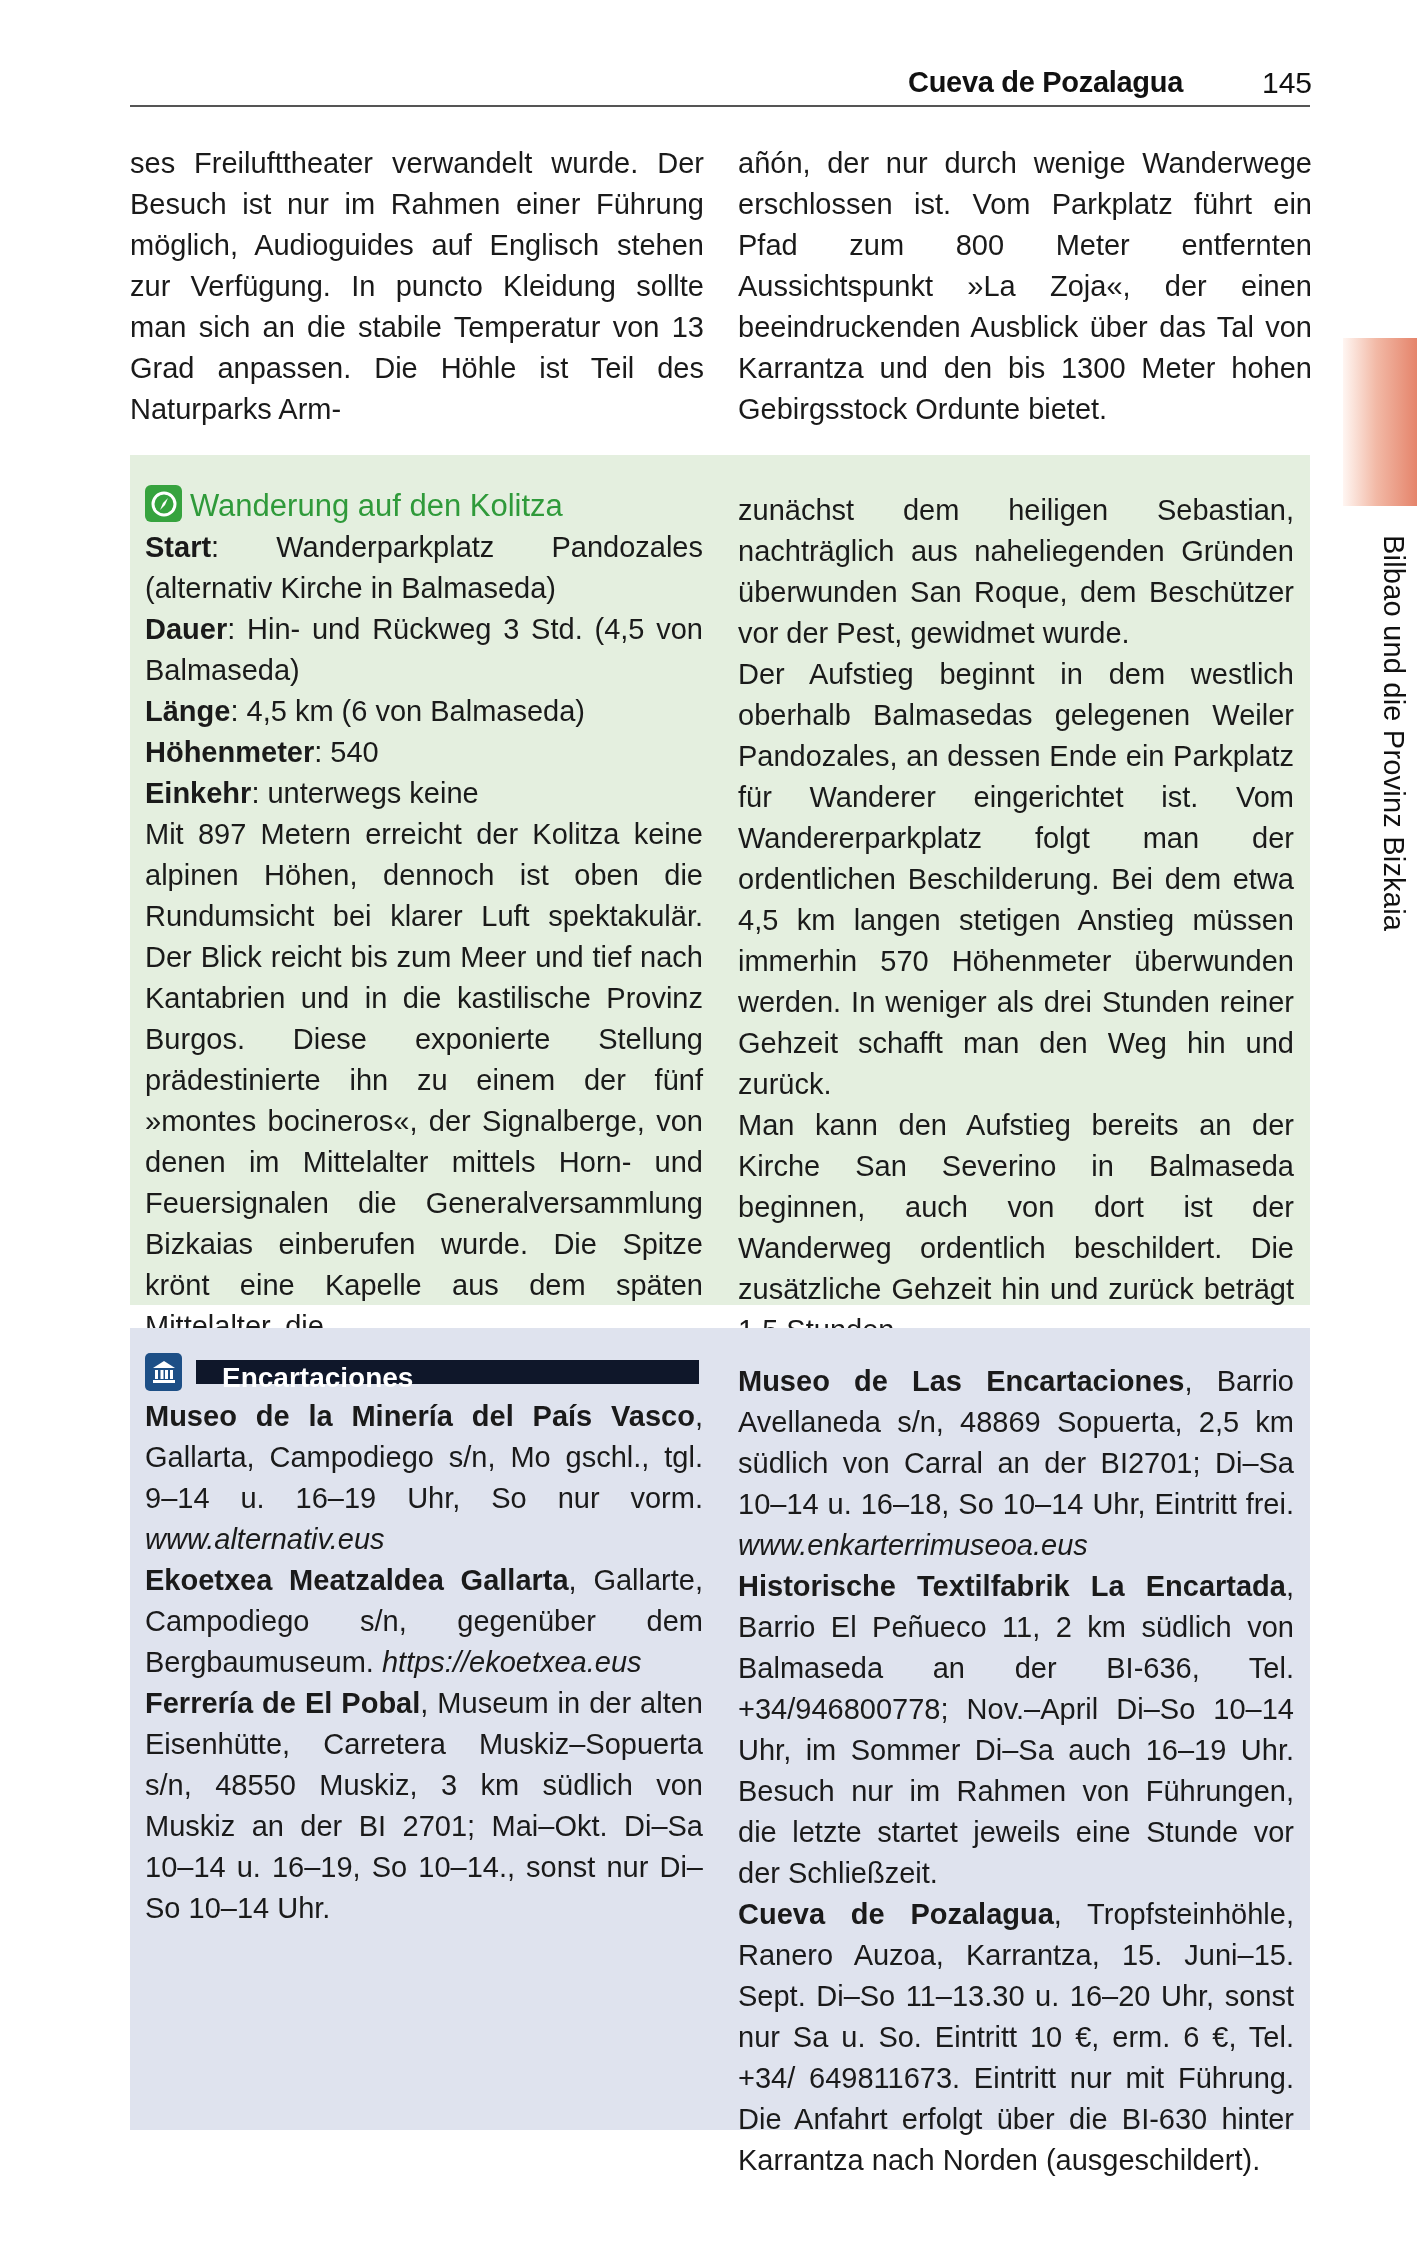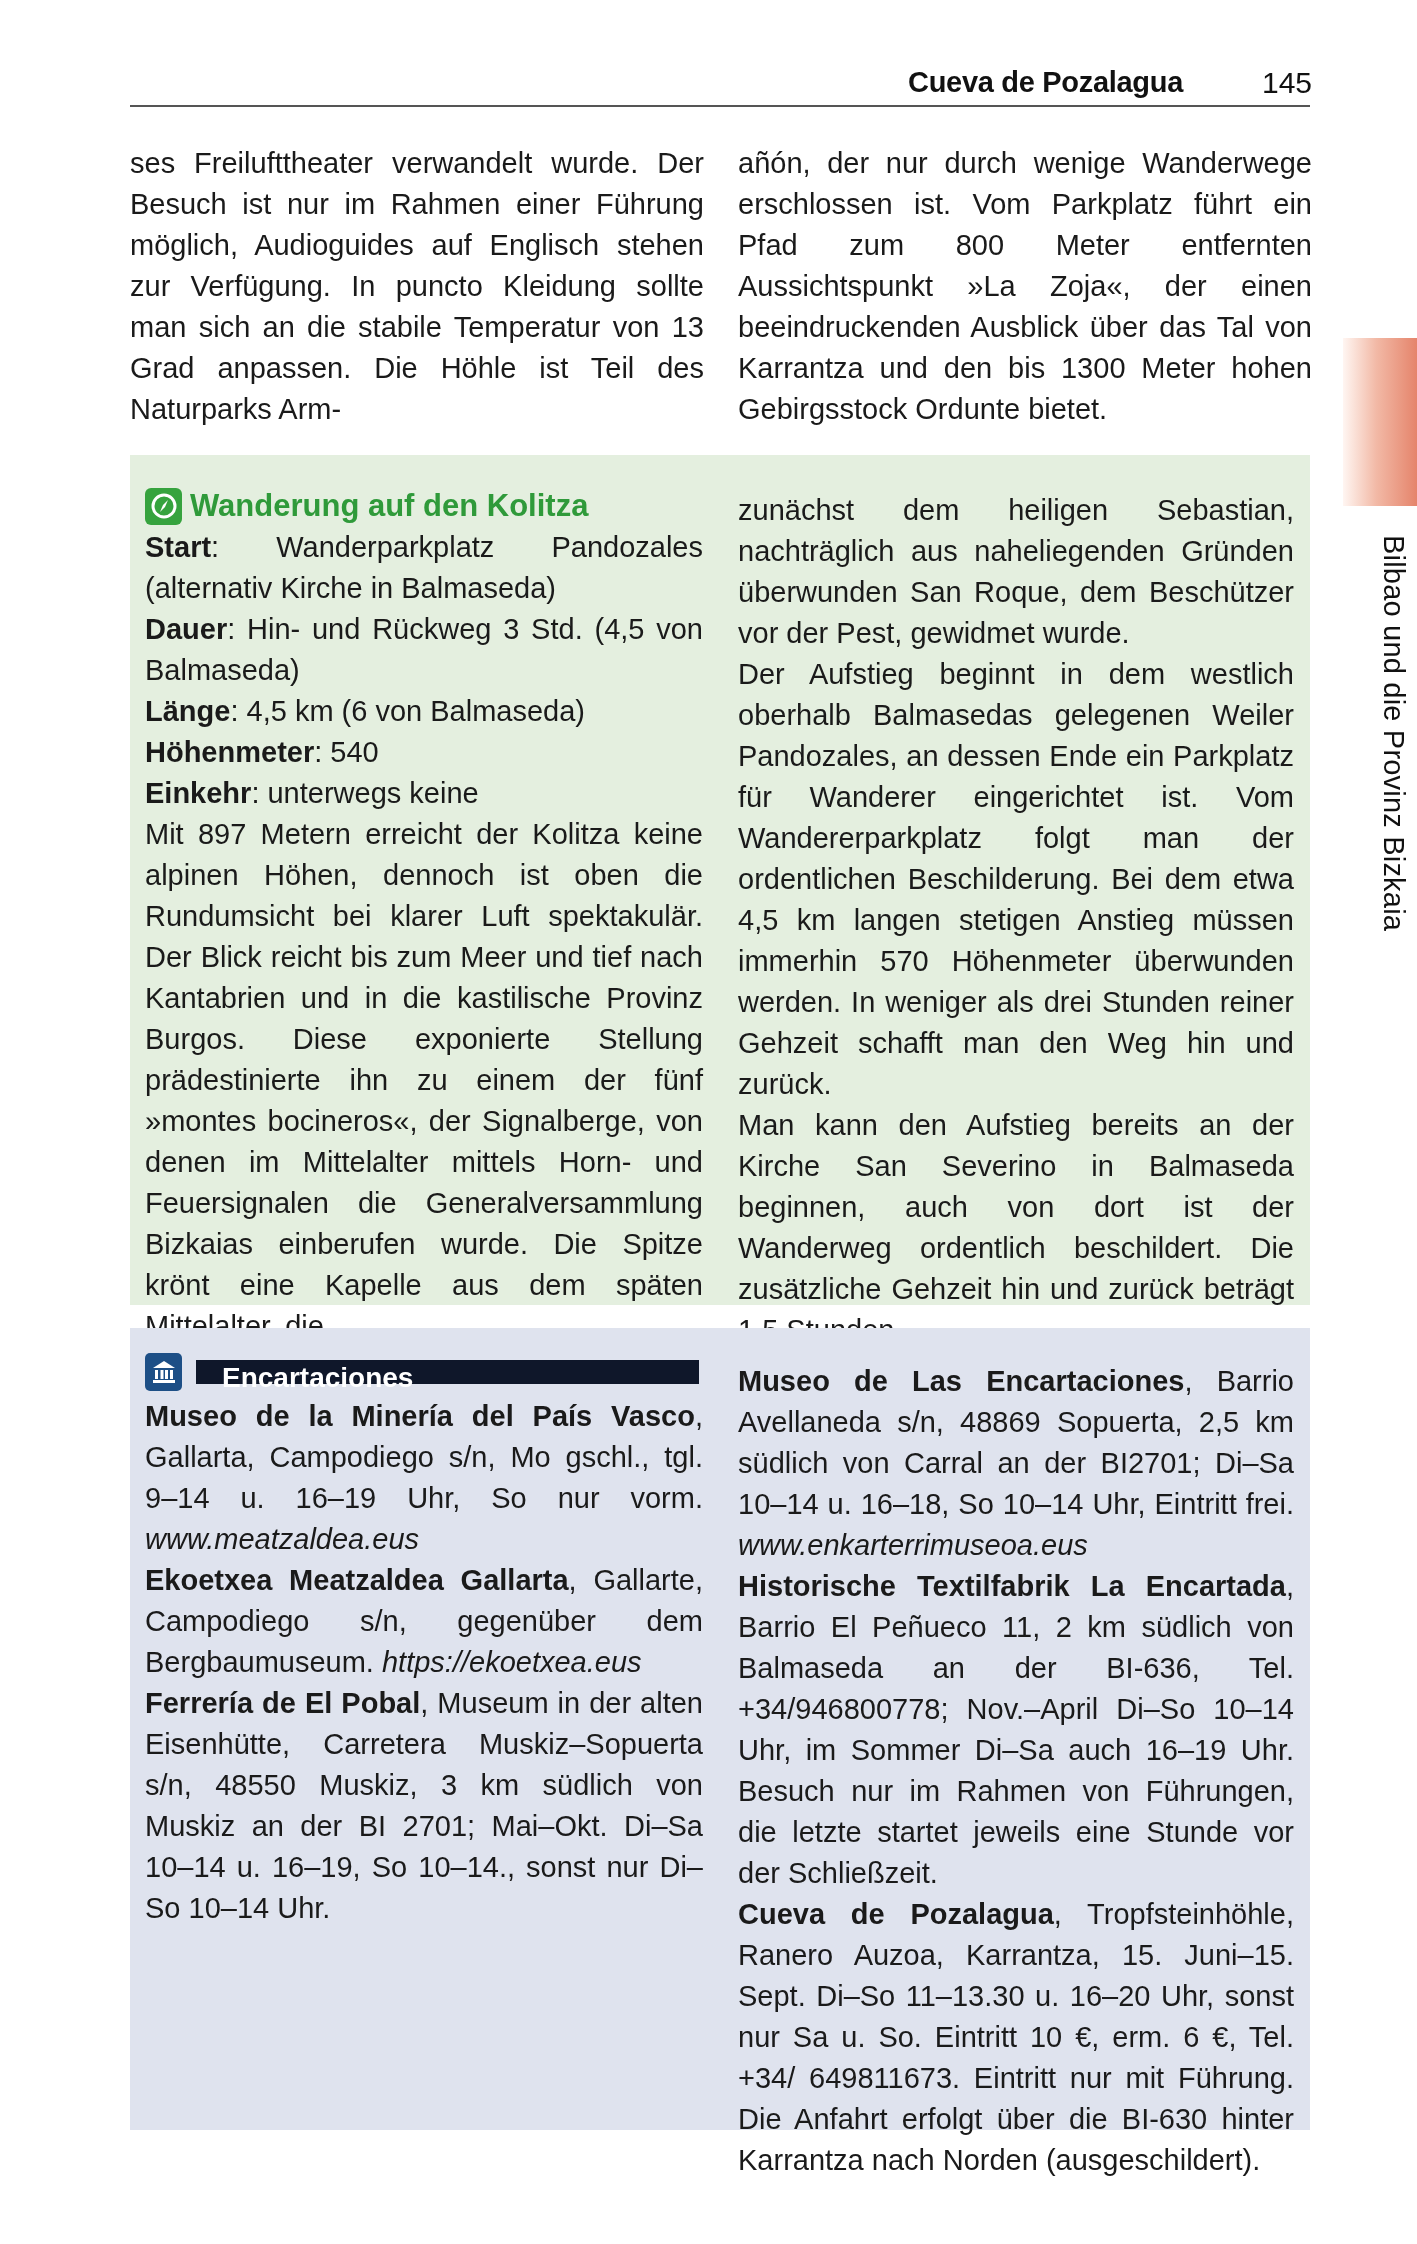--- a/index.html
+++ b/index.html
@@ -35,21 +35,21 @@
   .col-right { left:738px; }
 
   .top-left { top:128px; }
   .top-right { top:128px; }
 
   .green-box {
     position:absolute; left:130px; top:455px; width:1180px; height:850px; background:#e4efdf;
   }
   .green-left { top:470px; left:145px; width:558px; }
   .green-right { top:475px; left:738px; width:556px; }
-  .hike-title { color:#2f9a3a; font-weight:bold; font-size:31px; line-height:42px; display:flex; align-items:center; gap:8px; }
+  .hike-title { color:#2f9a3a; font-weight:normal; font-size:31px; line-height:42px; display:flex; align-items:flex-start; gap:8px; }
   .hike-icon {
     width:37px; height:37px; background:#36a33e; border-radius:6px; display:inline-flex;
     align-items:center; justify-content:center;
   }
   .kv b { font-weight:bold; }
 
   .blue-box {
     position:absolute; left:130px; top:1328px; width:1180px; height:802px; background:#dfe3ee;
   }
   .blue-left { top:1335px; left:145px; width:558px; }
@@ -115,21 +115,21 @@
         <polygon points="14,3 3,10 25,10" fill="#ffffff"></polygon>
         <rect x="5" y="12" width="3" height="9" fill="#ffffff"></rect>
         <rect x="10.5" y="12" width="3" height="9" fill="#ffffff"></rect>
         <rect x="15" y="12" width="3" height="9" fill="#ffffff"></rect>
         <rect x="20" y="12" width="3" height="9" fill="#ffffff"></rect>
         <rect x="3" y="22" width="22" height="3" fill="#ffffff"></rect>
       </svg>
     </span>
     <div class="enc-bar">Encartaciones</div>
   </div>
-  <p class="entry"><b>Museo de la Minería del País Vasco</b><span>, Gallarta, Campodiego s/n, Mo gschl., tgl. 9–14 u. 16–19 Uhr, So nur vorm. </span><i>www.meatzaldea.eus</i></p>
+  <p class="entry"><b>Museo de la Minería del País Vasco</b><span>, Gallarta, Campodiego s/n, Mo gschl., tgl. 9–14 u. 16–19 Uhr, So nur vorm. </span><i>www.alternativ.eus</i></p>
   <p class="entry"><b>Ekoetxea Meatzaldea Gallarta</b><span>, Gallarte, Campodiego s/n, gegenüber dem Bergbaumuseum. </span><i>https://ekoetxea.eus</i></p>
   <p class="entry"><b>Ferrería de El Pobal</b><span>, Museum in der alten Eisenhütte, Carretera Muskiz–Sopuerta s/n, 48550 Muskiz, 3 km südlich von Muskiz an der BI 2701; Mai–Okt. Di–Sa 10–14 u. 16–19, So 10–14., sonst nur Di–So 10–14 Uhr.</span></p>
 </div>
 <div class="col blue-right">
   <p class="entry"><b>Museo de Las Encartaciones</b><span>, Barrio Avellaneda s/n, 48869 Sopuerta, 2,5 km südlich von Carral an der BI2701; Di–Sa 10–14 u. 16–18, So 10–14 Uhr, Eintritt frei. </span><i>www.enkarterrimuseoa.eus</i></p>
   <p class="entry"><b>Historische Textilfabrik La Encartada</b><span>, Barrio El Peñueco 11, 2 km südlich von Balmaseda an der BI-636, Tel. +34/946800778; Nov.–April Di–So 10–14 Uhr, im Sommer Di–Sa auch 16–19 Uhr. Besuch nur im Rahmen von Führungen, die letzte startet jeweils eine Stunde vor der Schließzeit.</span></p>
   <p class="entry"><b>Cueva de Pozalagua</b><span>, Tropfsteinhöhle, Ranero Auzoa, Karrantza, 15. Juni–15. Sept. Di–So 11–13.30 u. 16–20 Uhr, sonst nur Sa u. So. Eintritt 10 €, erm. 6 €, Tel. +34/ 649811673. Eintritt nur mit Führung. Die Anfahrt erfolgt über die BI-630 hinter Karrantza nach Norden (ausgeschildert).</span></p>
 </div>
 
 </body></html>

